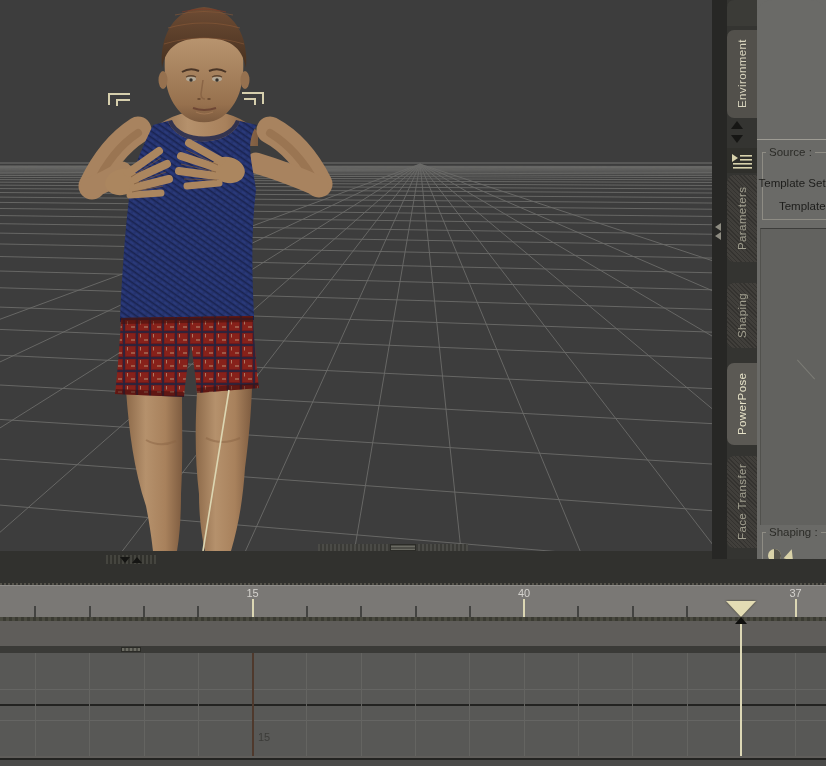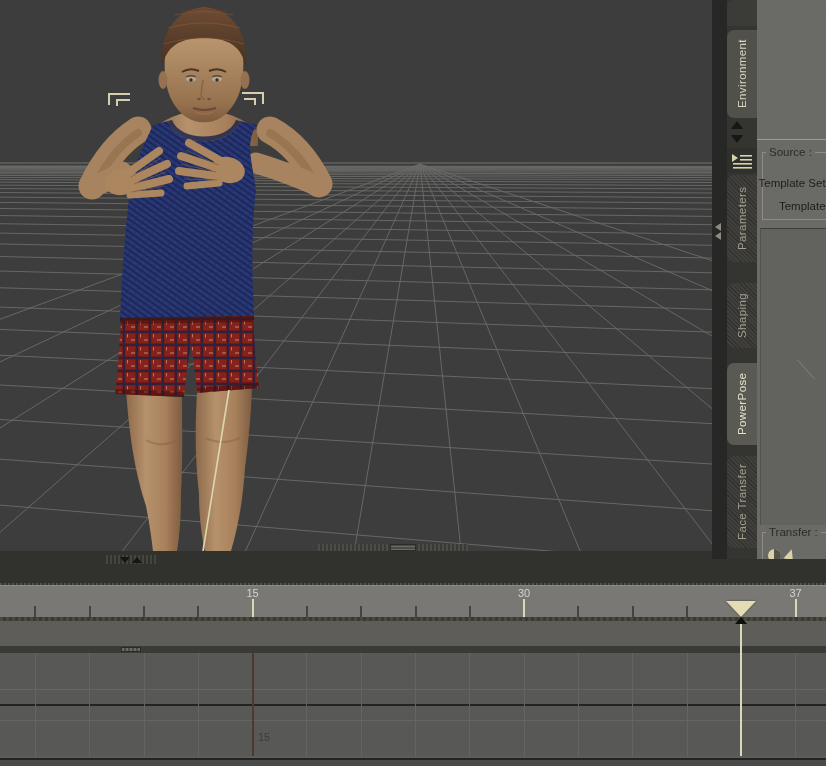--- a/index.html
+++ b/index.html
@@ -316,21 +316,21 @@
         <div class="legend">Source :</div>
         <div class="src-field" style="top:24px;">Template Set :</div>
         <div class="src-field" style="top:47px;">Template :</div>
       </div>
 
       <div class="listbox">
         <div class="faintline"></div>
       </div>
 
       <div class="groupbox" style="left:5px;top:532px;width:66px;height:40px;border-bottom:none;">
-        <div class="legend">Transfer :</div>
+        <div class="legend">Shaping :</div>
         <div class="ctl-icon1"></div>
         <div class="ctl-icon2"></div>
       </div>
     </div>
   </div>
 
   <div id="timeline">
     <div class="tl-strip">
       <div class="tl-collapse">
         <div class="dn"></div>
@@ -343,21 +343,21 @@
         <div class="tick-minor" style="left: 88.7px;"></div>
         <div class="tick-minor" style="left: 143px;"></div>
         <div class="tick-minor" style="left: 197.3px;"></div>
         <div class="tick-major" style="left: 251.6px;"></div>
         <div class="tick-label" style="left: 252.6px;">15</div>
         <div class="tick-minor" style="left: 305.9px;"></div>
         <div class="tick-minor" style="left: 360.2px;"></div>
         <div class="tick-minor" style="left: 414.5px;"></div>
         <div class="tick-minor" style="left: 468.8px;"></div>
         <div class="tick-major" style="left: 523.1px;"></div>
-        <div class="tick-label" style="left: 524.1px;">30</div>
+        <div class="tick-label" style="left: 524.1px;">40</div>
         <div class="tick-minor" style="left: 577.4px;"></div>
         <div class="tick-minor" style="left: 631.7px;"></div>
         <div class="tick-minor" style="left: 686px;"></div>
         <div class="tick-minor" style="left: 740.3px;"></div>
         <div class="tick-major" style="left: 794.6px;"></div>
         <div class="tick-label" style="left: 795.6px;">37</div>
       </div>
 
     <div class="tl-dotsep"></div>
     <div class="tl-band2"></div>

